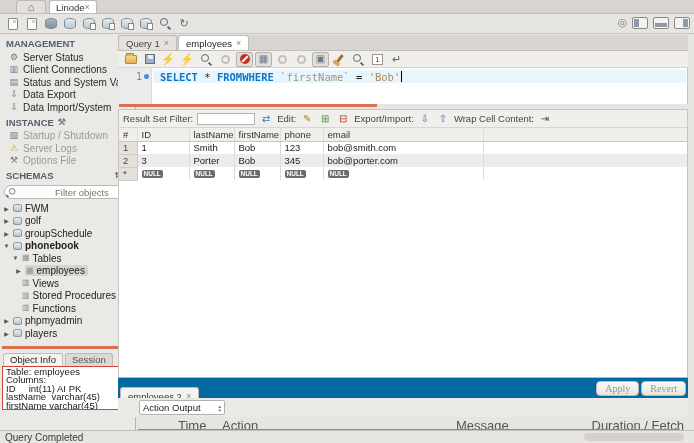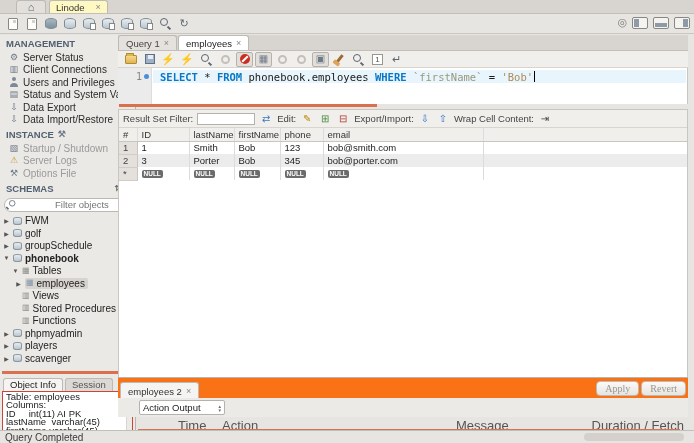--- a/index.html
+++ b/index.html
@@ -4,21 +4,21 @@
 <style>
   * { margin:0; padding:0; box-sizing:border-box; }
   html,body { width:694px; height:443px; overflow:hidden; }
   body { font-family:"Liberation Sans", sans-serif; font-size:10px; color:#222; background:#e7e5e2; }
   .app { position:relative; width:694px; height:443px; background:#e7e5e2; outline:1px solid #a8a5a0; overflow:hidden; }
 
   
   .tabstrip { position:absolute; left:0; top:0; width:100%; height:14px; background:#d8d5d0; border-bottom:1px solid #c2bfba; display:flex; align-items:flex-end; }
   .hometab { width:30px; height:13px; margin-left:16px; display:flex; align-items:center; justify-content:center; background:#e3e0db; border:1px solid #bdbab5; border-bottom:none; border-radius:3px 3px 0 0; }
   .home-glyph { font-size:11px; color:#5a6b7a; line-height:10px; }
-  .wintab { height:13px; padding:0 6px; margin-left:3px; display:flex; align-items:center; gap:11px; background:#fef9c3; border:1px solid #bdbab5; border-bottom:none; border-radius:3px 3px 0 0; font-size:9.5px; color:#333; }
+  .wintab { height:13px; padding:0 6px; margin-left:3px; display:flex; align-items:center; gap:0; background:#ffffff; border:1px solid #bdbab5; border-bottom:none; border-radius:3px 3px 0 0; font-size:9.5px; color:#333; }
   .close-x { color:#888; font-size:9px; cursor:pointer; }
 
   
   .main-toolbar { position:absolute; left:0; top:14px; width:100%; height:20px; background:#e7e5e2; border-bottom:1px solid #c9c6c1; display:flex; align-items:center; padding-left:5px; gap:3px; }
   .ticon { width:16px; height:16px; display:flex; align-items:center; justify-content:center; position:relative; }
   .doc { width:10px; height:12px; background:#fdfdfc; border:1px solid #8a8781; border-radius:1px; position:relative; }
   .doc::after { content:""; position:absolute; right:1px; top:1px; width:3px; height:3px; background:#d4d1cc; }
   .dbico { width:12px; height:11px; background:linear-gradient(#e8eef1,#b9c6ce); border:1px solid #7e8c96; border-radius:6px/3px; position:relative; }
   .dbico.dark { background:linear-gradient(#aab8c2,#7e909c); }
   .dbico .minidoc { position:absolute; right:-2px; bottom:-2px; width:6px; height:7px; background:#fff; border:1px solid #888; }
@@ -120,21 +120,21 @@
   .blue { color:#3a78c2; } .pencil { color:#b8860b; } .green { color:#4a8a3a; } .red { color:#b03a2e; }
   .grid { border-collapse:collapse; table-layout:fixed; width:100%; }
   .grid th, .grid td { font-weight:normal; text-align:left; font-size:9.5px; height:13px; padding:0 0 0 4px; border-right:1px solid #dcdcdc; overflow:hidden; white-space:nowrap; }
   .grid th { background:#f1efec; border-bottom:1px solid #c9c6c1; color:#333; }
   .grid th.nob, .grid td.nob { border-right:none; }
   .grid td.rowhdr { background:#e4e1dd; border-right:1px solid #c9c6c1; border-bottom:1px solid #d0cdc8; color:#444; }
   .grid tr.alt td { background:#ececec; }
   .grid tr.alt td.rowhdr { background:#e4e1dd; }
   .null-badge { display:inline-block; background:#6b6b6b; color:#fff; font-size:6.5px; font-weight:bold; padding:1px 2px; border-radius:2px; line-height:6px; vertical-align:1px; }
 
-  .rtabs { position:absolute; left:0; top:342px; right:0; height:28px; background:#f97316; border-top:1px solid #b8b5b0; border-bottom:6px solid #ef4444; display:flex; align-items:flex-end; }
+  .rtabs { position:absolute; left:0; top:342px; right:0; height:28px; background:#0369a1; border-top:1px solid #b8b5b0; border-bottom:1px solid #ef4444; display:flex; align-items:flex-end; }
   .rtab { height:17px; margin-left:2px; padding:0 7px; display:flex; align-items:center; gap:4px; font-size:9.5px; background:#f5f4f2; border:1px solid #bdbab5; border-bottom:none; border-radius:3px 3px 0 0; color:#333; }
   .rtab-btns { position:absolute; right:2px; top:3px; display:flex; gap:2px; }
   .btn { height:15px; padding:0 8px; font-size:10px; color:#9a9790; background:linear-gradient(#fbfaf8,#e8e5e0); border:1px solid #bdbab5; border-radius:4px; display:flex; align-items:center;font-family:Liberation Serif, serif; }
 
   .abar { position:absolute; left:0; top:363px; right:0; height:19px; background:#eceae7; display:flex; align-items:center; padding-left:21px; }
   .dropdown { width:86px; height:15px; background:#fff; border:1px solid #b5b2ad; border-radius:2px; display:flex; align-items:center; padding:0 3px; font-size:9.5px; color:#222; }
   .spinner { margin-left:auto; display:flex; flex-direction:column; line-height:4px; font-size:5px; color:#666; }
 
   .ahdr { position:absolute; left:16px; top:382px; right:0; height:14px; font-size:13px; color:#555;padding-left:32px; }
   .ahdr span { position:absolute; top:1px; }
@@ -209,34 +209,30 @@
       </div>
     <div class="s-item">
         <span class="mini">⚙</span>
         <span>Server Status</span>
       </div>
     <div class="s-item">
         <span class="mini">▥</span>
         <span>Client Connections</span>
       </div>
     <div class="s-item">
-        <span class="person"></span>
-        <span>Users and Privileges</span>
-      </div>
-    <div class="s-item">
         <span class="mini">▤</span>
         <span>Status and System Variables</span>
       </div>
     <div class="s-item">
         <span class="mini">⇩</span>
         <span>Data Export</span>
       </div>
     <div class="s-item">
         <span class="mini">⇩</span>
-        <span>Data Import/Restore</span>
+        <span>Data Import/System</span>
       </div>
 
     <div class="sec-h">
         <span>INSTANCE</span>
         <span class="mini">⚒</span>
       </div>
     <div class="s-item disabled">
         <span class="mini">▧</span>
         <span>Startup / Shutdown</span>
       </div>
@@ -307,25 +303,20 @@
       </div>
     <div class="titem lv0">
         <span class="ar r"></span>
         <span class="db-s"></span>
         <span>phpmyadmin</span>
       </div>
     <div class="titem lv0">
         <span class="ar r"></span>
         <span class="db-s"></span>
         <span>players</span>
-      </div>
-    <div class="titem lv0">
-        <span class="ar r"></span>
-        <span class="db-s"></span>
-        <span>scavenger</span>
       </div>
 
     <div class="side-split"></div>
     <div class="info-tabs">
       <div class="info-tab active">
           <span>Object Info</span>
         </div>
       <div class="info-tab">
           <span>Session</span>
         </div>
@@ -402,21 +393,21 @@
     </div>
 
     <div class="editor">
       <div class="cur-line"></div>
       <div class="gutter"></div>
       <div class="gut-row">
         <span class="lnum">1</span>
         <span class="bluedot"></span>
       </div>
       <div class="sqlline">
-        <span class="kw">SELECT</span><span class="plain"> * </span><span class="kw">FROM</span><span class="plain"> phonebook.employees </span><span class="kw">WHERE</span><span class="ident"> `firstName` </span><span class="plain">= </span><span class="str">'Bob'</span><span class="caret"></span>
+        <span class="kw">SELECT</span><span class="plain"> * </span><span class="kw">FROM</span><span class="kw">WHERE</span><span class="ident"> `firstName` </span><span class="plain">= </span><span class="str">'Bob'</span><span class="caret"></span>
       </div>
     </div>
 
     <div class="orange1"></div>
 
     <div class="result">
       <div class="rtoolbar">
         <span>Result Set Filter:</span>
         <input style="">
         <span class="ric blue">⇄</span>

